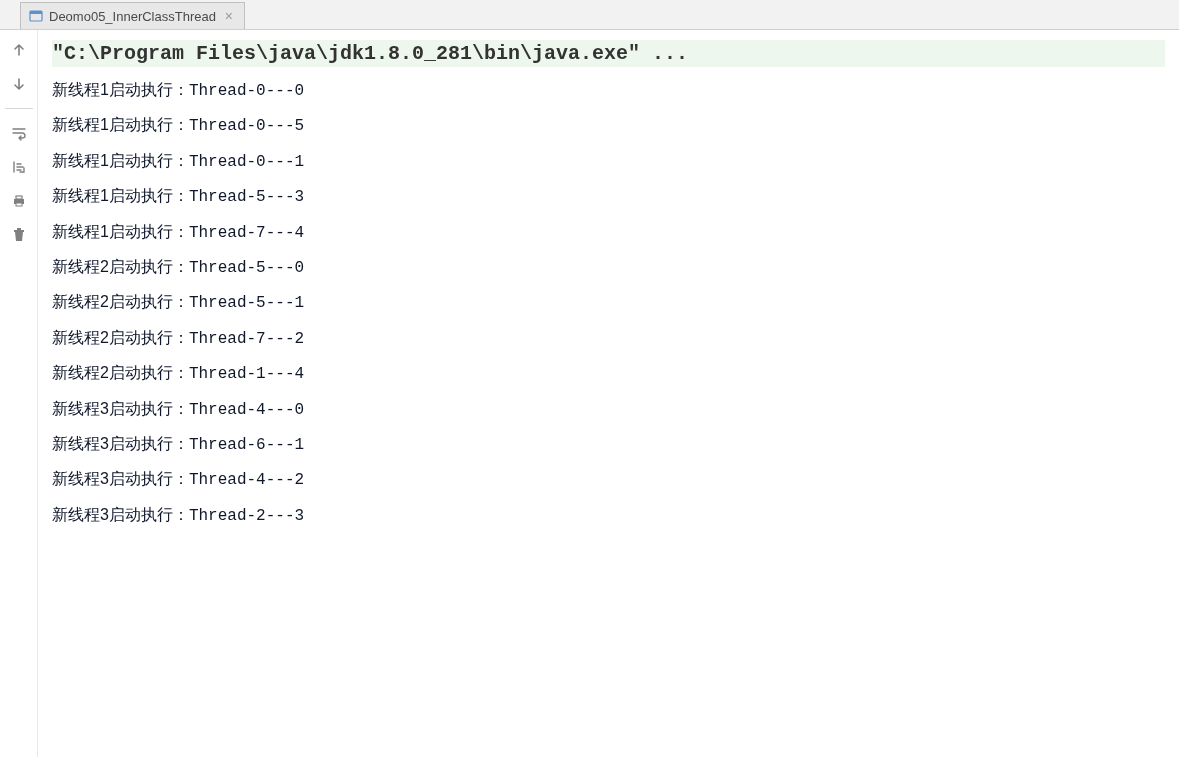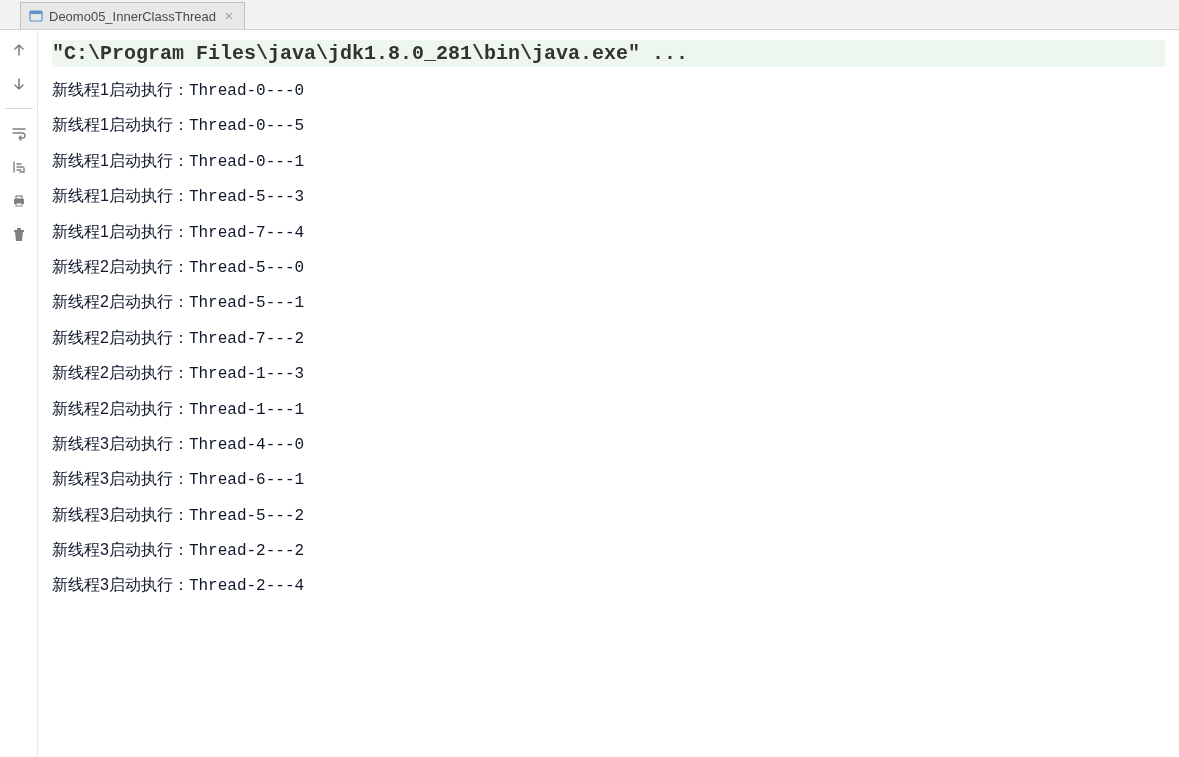--- a/index.html
+++ b/index.html
@@ -178,22 +178,20 @@
     <div class="command-line">"C:\Program Files\java\jdk1.8.0_281\bin\java.exe" ...</div>
     <div id="output-lines">
         <div class="output-line"><span class="output-prefix">新线程1启动执行：</span><span class="output-thread">Thread-0---0</span></div>
         <div class="output-line"><span class="output-prefix">新线程1启动执行：</span><span class="output-thread">Thread-0---5</span></div>
         <div class="output-line"><span class="output-prefix">新线程1启动执行：</span><span class="output-thread">Thread-0---1</span></div>
         <div class="output-line"><span class="output-prefix">新线程1启动执行：</span><span class="output-thread">Thread-5---3</span></div>
         <div class="output-line"><span class="output-prefix">新线程1启动执行：</span><span class="output-thread">Thread-7---4</span></div>
         <div class="output-line"><span class="output-prefix">新线程2启动执行：</span><span class="output-thread">Thread-5---0</span></div>
         <div class="output-line"><span class="output-prefix">新线程2启动执行：</span><span class="output-thread">Thread-5---1</span></div>
         <div class="output-line"><span class="output-prefix">新线程2启动执行：</span><span class="output-thread">Thread-7---2</span></div>
-        <div class="output-line"><span class="output-prefix">新线程2启动执行：</span><span class="output-thread">Thread-1---3</span></div>
-        <div class="output-line"><span class="output-prefix">新线程2启动执行：</span><span class="output-thread">Thread-1---1</span></div>
+        <div class="output-line"><span class="output-prefix">新线程2启动执行：</span><span class="output-thread">Thread-1---4</span></div>
         <div class="output-line"><span class="output-prefix">新线程3启动执行：</span><span class="output-thread">Thread-4---0</span></div>
         <div class="output-line"><span class="output-prefix">新线程3启动执行：</span><span class="output-thread">Thread-6---1</span></div>
-        <div class="output-line"><span class="output-prefix">新线程3启动执行：</span><span class="output-thread">Thread-5---2</span></div>
-        <div class="output-line"><span class="output-prefix">新线程3启动执行：</span><span class="output-thread">Thread-2---2</span></div>
-        <div class="output-line"><span class="output-prefix">新线程3启动执行：</span><span class="output-thread">Thread-2---4</span></div>
+        <div class="output-line"><span class="output-prefix">新线程3启动执行：</span><span class="output-thread">Thread-4---2</span></div>
+        <div class="output-line"><span class="output-prefix">新线程3启动执行：</span><span class="output-thread">Thread-2---3</span></div>
       </div>
   </div>
 </div>
 
 </body></html>

